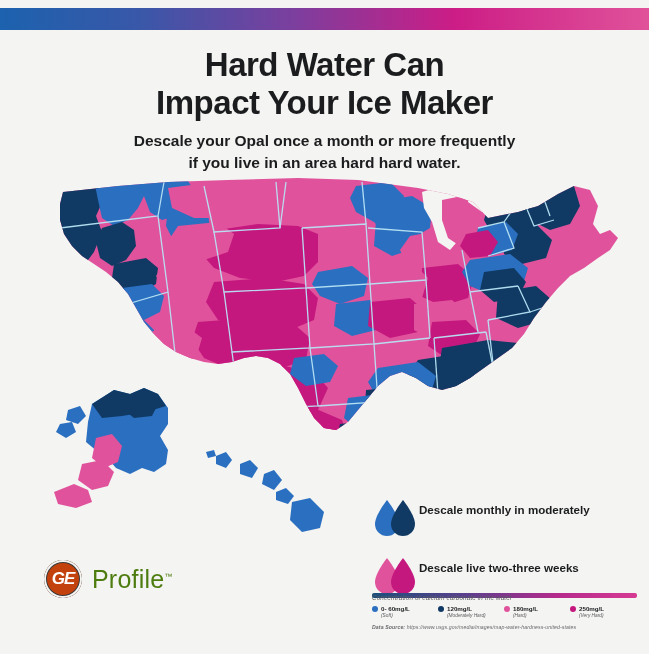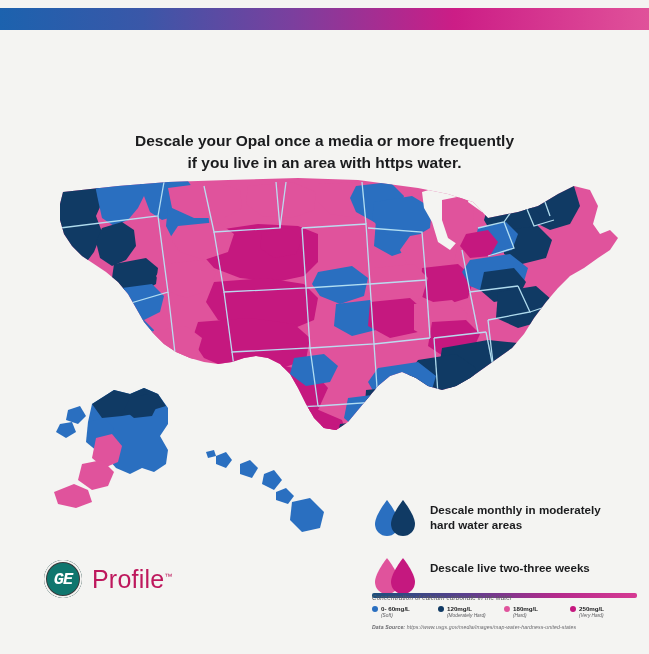--- a/index.html
+++ b/index.html
@@ -45,42 +45,42 @@
   }
   .map-wrap svg{display:block;width:100%;height:100%;}
 
   
   .logo{
     position:absolute;left:44px;top:560px;
     display:flex;align-items:center;gap:10px;
   }
   .logo-mark{
     width:38px;height:38px;border-radius:50%;
-    background:#0f766e;
+    background:#c2410c;
     display:flex;align-items:center;justify-content:center;
     color:#ffffff;
-    font-family:Liberation Mono, monospace;
+    font-family:Liberation Sans, sans-serif;
     font-style:italic;font-weight:bold;font-size:17px;
     letter-spacing:-1px;
     box-shadow:inset 0 0 0 2px #f4f4f2, inset 0 0 0 3px #3a3a3c;
   }
   .logo-word{
-    color:#be185d;font-size:25px;font-weight:normal;letter-spacing:0.2px;
+    color:#4d7c0f;font-size:25px;font-weight:normal;letter-spacing:0.2px;
     position:relative;
   }
   .logo-tm{
     font-size:8px;vertical-align:super;
   }
 
   
   .callouts{
     position:absolute;left:372px;top:498px;width:262px;
   }
   .callout{
-    display:flex;align-items:flex-start;gap:12px;margin-bottom:14px;
+    display:flex;align-items:flex-start;gap:1px;margin-bottom:14px;
   }
   .drops{flex:0 0 auto;width:46px;height:44px;}
   .drops svg{display:block;}
   .callout-text{
     color:#1b1c1e;font-size:11.6px;font-weight:bold;line-height:15px;
     padding-top:4px;
   }
   .callout-text .ln{display:block;}
 
   
@@ -124,24 +124,28 @@
           <stop offset="22%" stop-color="#3a57a8"></stop>
           <stop offset="45%" stop-color="#7b3f9e"></stop>
           <stop offset="70%" stop-color="#cc1d86"></stop>
           <stop offset="100%" stop-color="#e0529a"></stop>
         </linearGradient>
       </defs>
       <rect x="0" y="0" width="649" height="22" fill="url(#topgrad)"></rect>
     </svg>
   </div>
 
+  <div class="headline">
+    <span>Hard Water Can</span>
+    <span class="l2">Impact Your Ice Maker</span>
+  </div>
 
   <div class="subhead">
-    <span>Descale your Opal once a media or more frequently</span>
-    <span class="s2">if you live in an area with https water.</span>
+    <span>Descale your Opal once a month or more frequently</span>
+    <span class="s2">if you live in an area hard hard water.</span>
   </div>
 
   <div class="map-wrap">
     <svg viewBox="0 0 615 360" preserveAspectRatio="xMidYMid meet">
       <defs>
         <clipPath id="clipLower48">
           <path d="M45,20 L100,14 L150,10 L210,8 L280,6 L340,8 L400,16 L430,22 L455,30
                    L470,46 L500,40 L520,34 L540,22 L556,14 L572,18 L580,34 L575,52
                    L582,62 L592,58 L600,66 L592,78 L580,86 L566,96 L552,104 L540,116
                    L528,130 L516,146 L506,162 L494,176 L480,186 L466,196 L452,206
@@ -318,21 +322,20 @@
 
     <div class="callout">
       <div class="drops">
         <svg width="46" height="44" viewBox="0 0 46 44">
           <path d="M15,2 C15,2 3,17 3,26 a12,12 0 0 0 24,0 C27,17 15,2 15,2 Z" fill="#2a6fc0"></path>
           <path d="M31,2 C31,2 19,17 19,26 a12,12 0 0 0 24,0 C43,17 31,2 31,2 Z" fill="#103a64"></path>
         </svg>
       </div>
       <div class="callout-text">
         <span class="ln">Descale monthly in moderately</span>
-        <span class="ln">hard water areas</span>
       </div>
     </div>
 
     <div class="callout">
       <div class="drops">
         <svg width="46" height="44" viewBox="0 0 46 44">
           <path d="M15,2 C15,2 3,17 3,26 a12,12 0 0 0 24,0 C27,17 15,2 15,2 Z" fill="#e0539c"></path>
           <path d="M31,2 C31,2 19,17 19,26 a12,12 0 0 0 24,0 C43,17 31,2 31,2 Z" fill="#c5187f"></path>
         </svg>
       </div>

